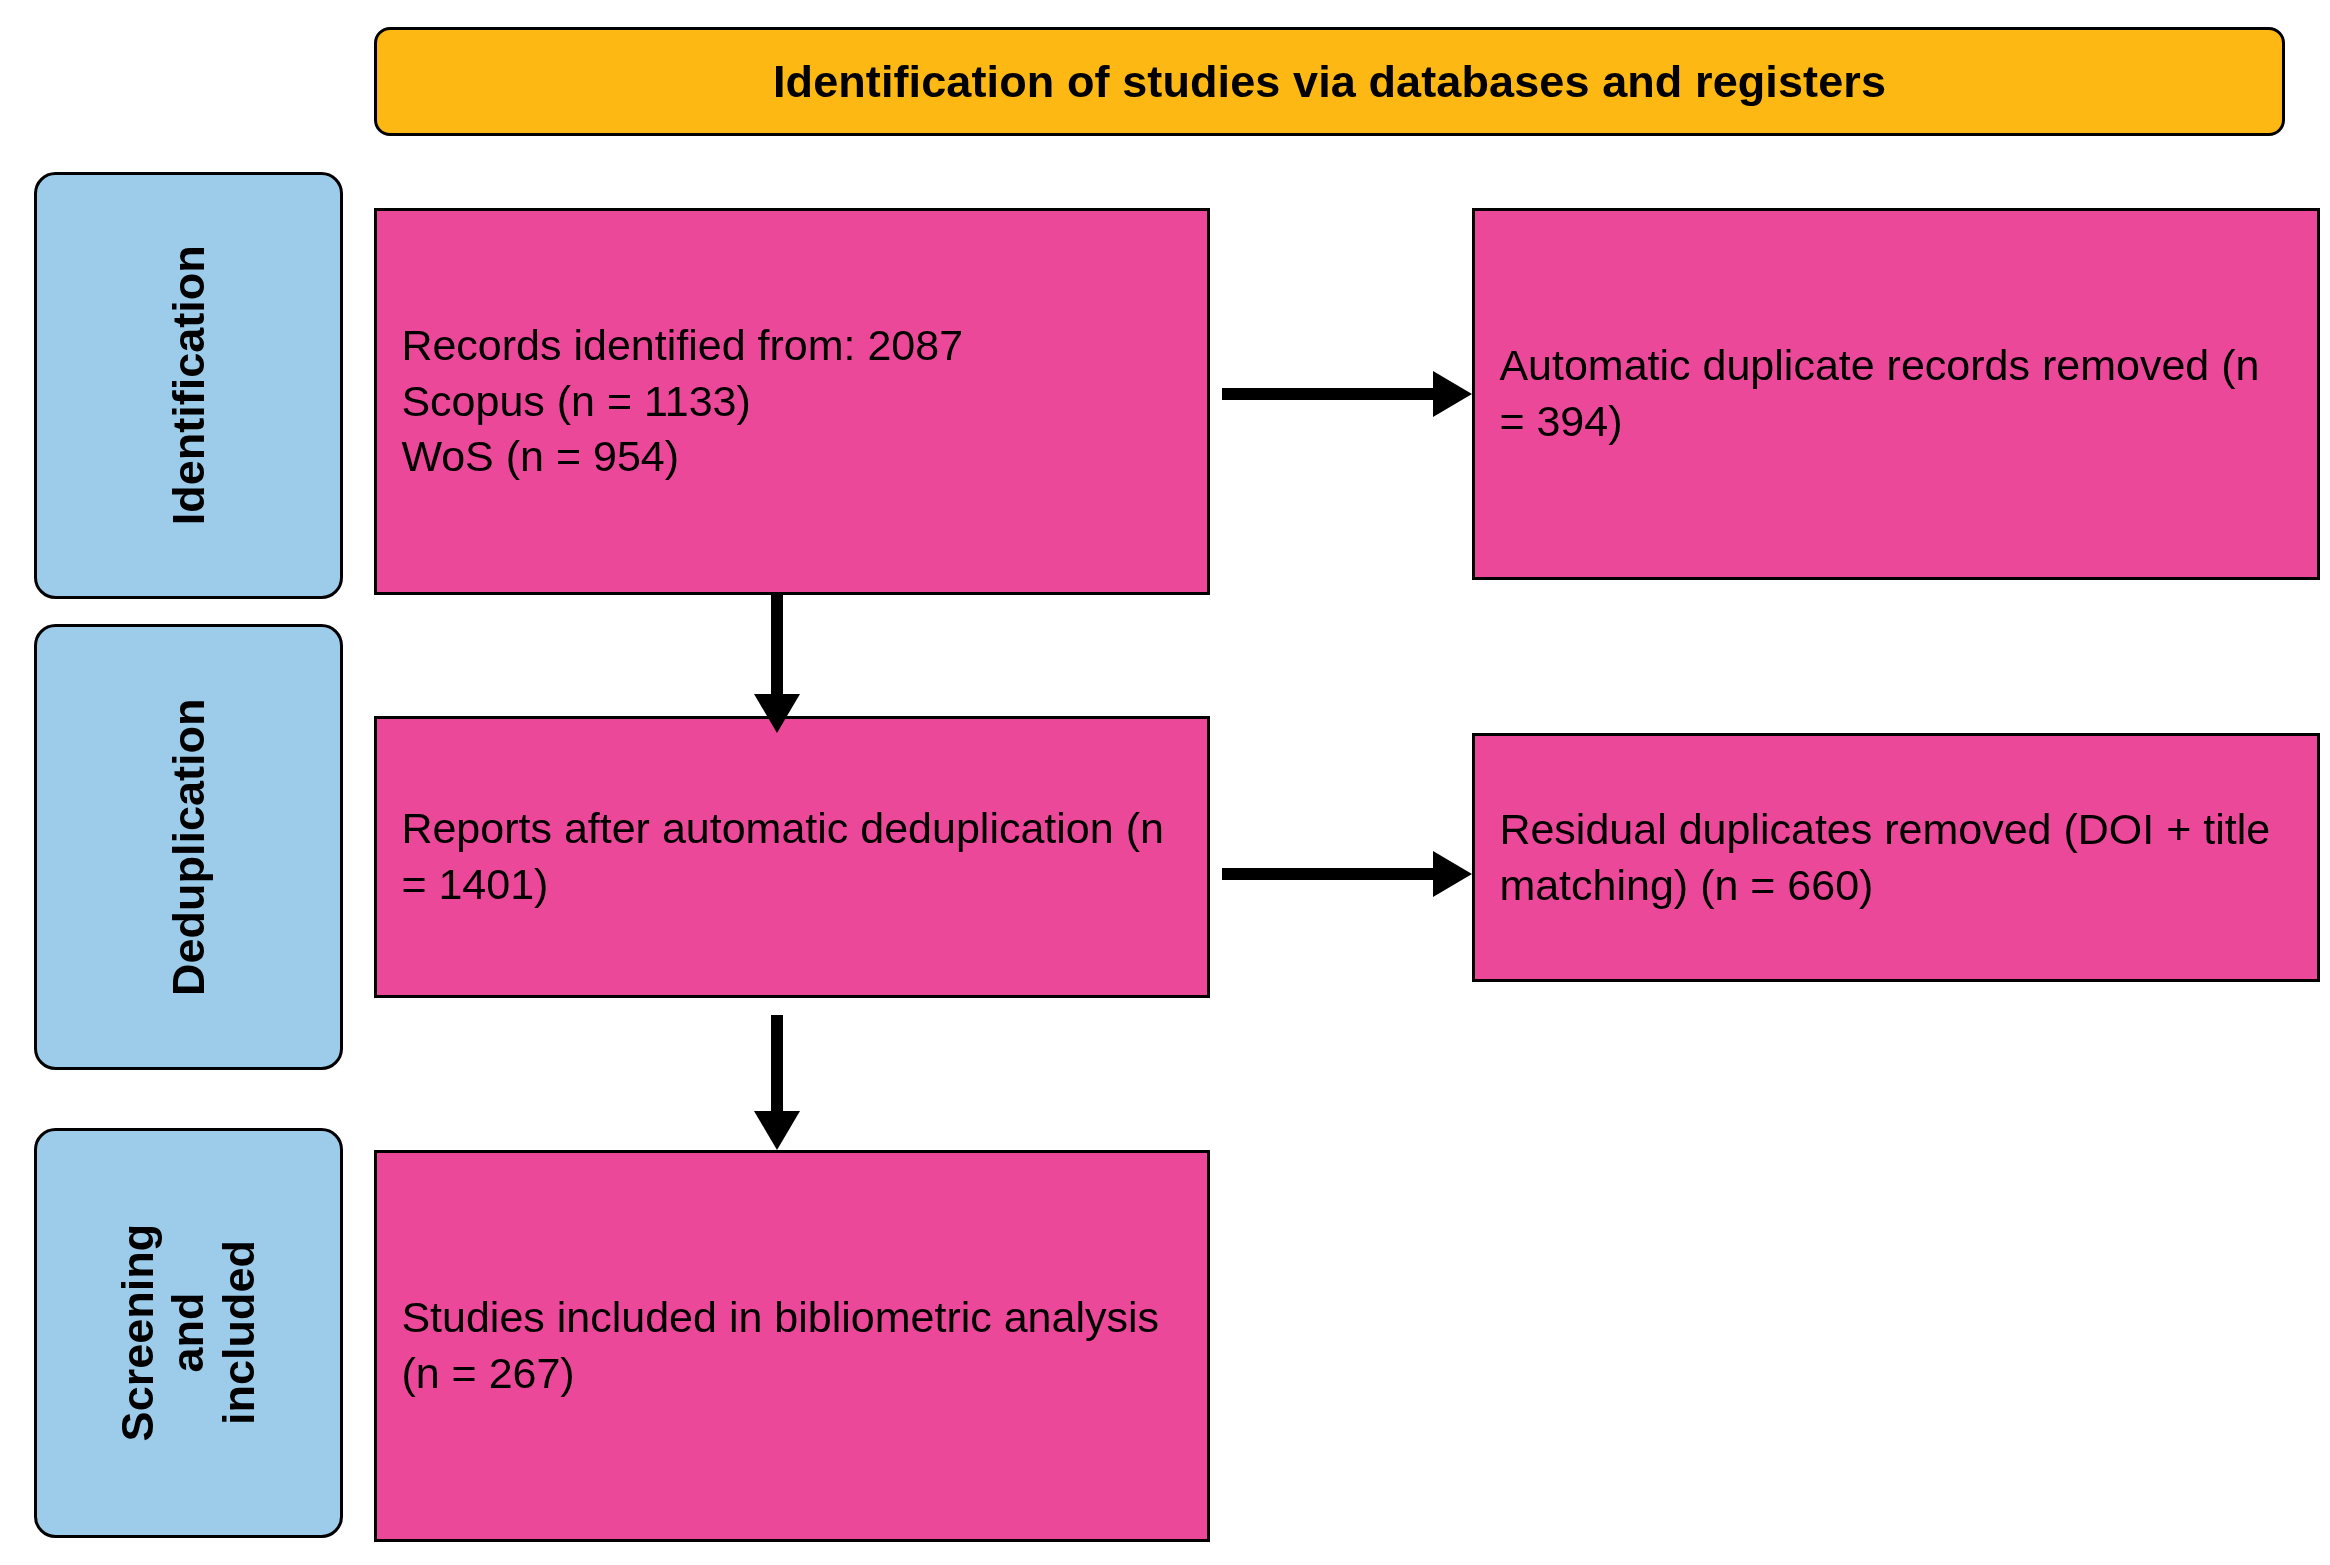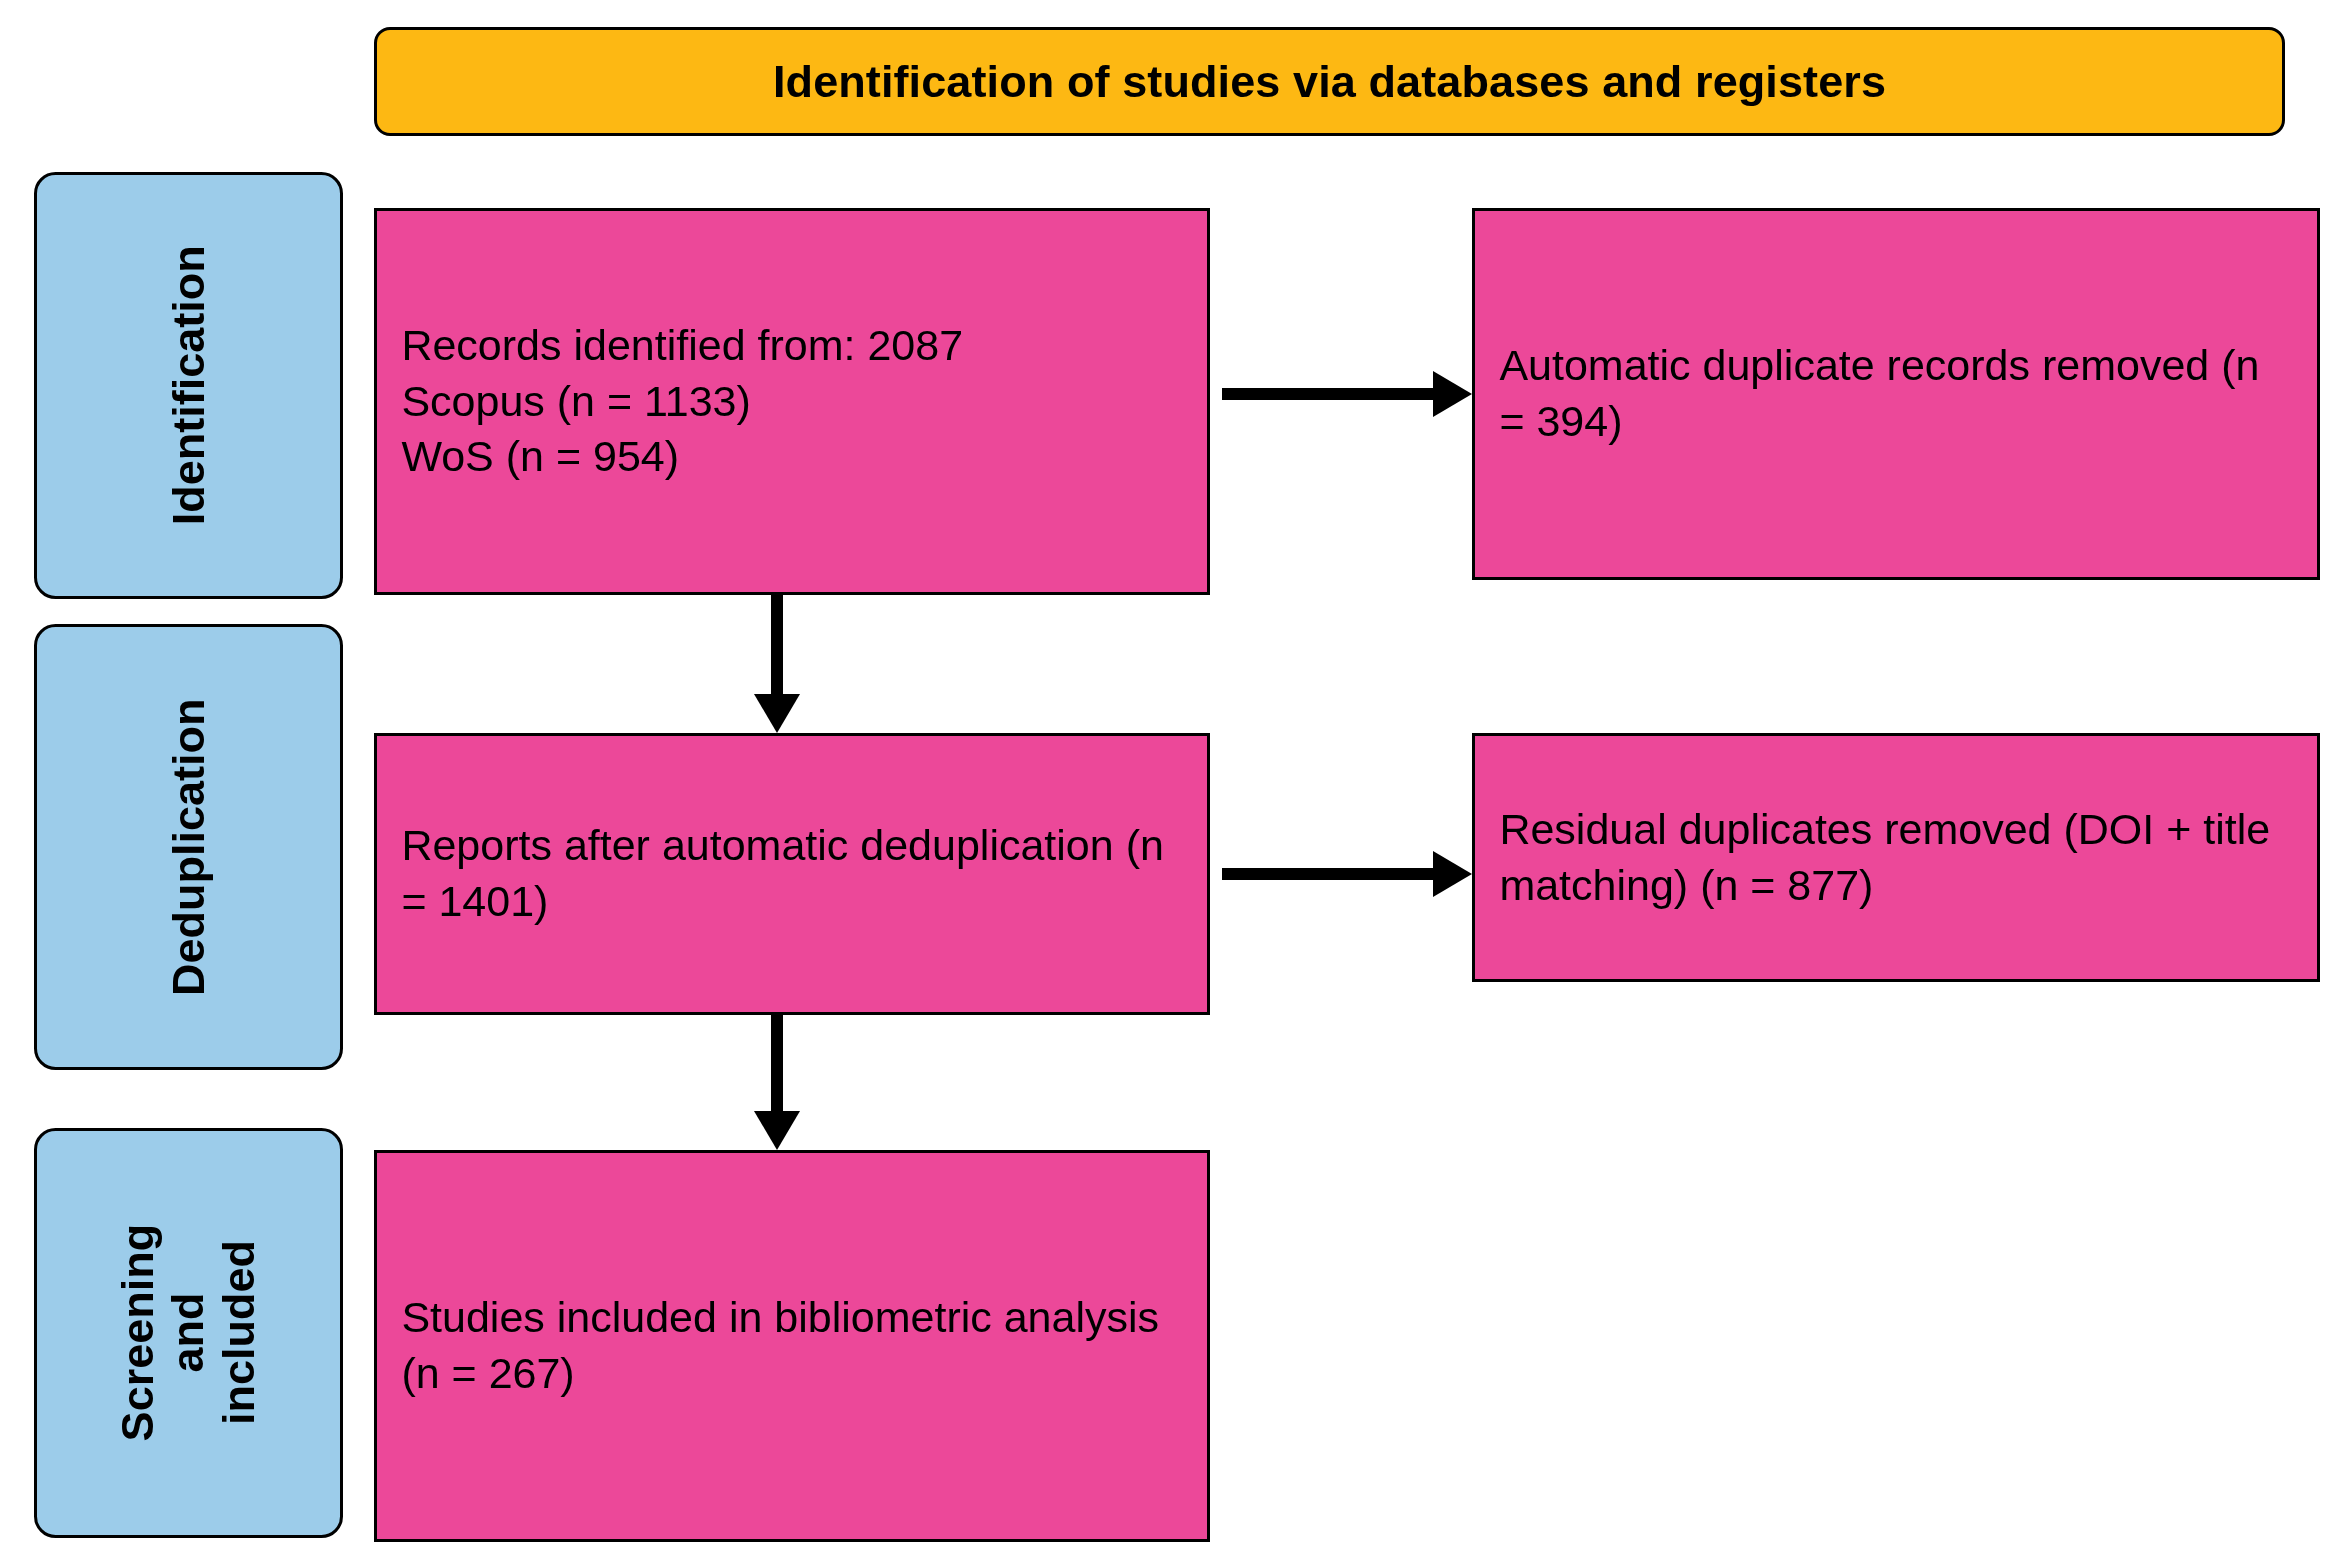--- a/index.html
+++ b/index.html
@@ -84,21 +84,21 @@
   .box-text {
     font-size: 43px;
     line-height: 1.30;
     padding: 0 24.4px;
     color: #000000;
     white-space: pre-line;
   }
 
   #box-identified   { left: 374px;  top: 208px;  width: 836px; height: 387px; }
   #box-auto-dup     { left: 1472px; top: 208px;  width: 848px; height: 372px; }
-  #box-dedup        { left: 374px;  top: 733px; width: 836px; height: 282px; justify-content: center; }
+  #box-dedup        { left: 374px;  top: 716px; width: 836px; height: 282px; justify-content: center; }
   #box-residual-dup { left: 1472px; top: 733px; width: 848px; height: 249px; }
   #box-included     { left: 374px;  top: 1150px; width: 836px; height: 392px; }
 
   
   .arrow-h {
     position: absolute;
     height: 0;
   }
   .arrow-h .shaft {
     position: absolute;
@@ -185,21 +185,21 @@
 
   <div class="box" id="box-auto-dup">
     <div class="box-text">Automatic duplicate records removed (n = 394)</div>
   </div>
 
   <div class="box" id="box-dedup">
     <div class="box-text">Reports after automatic deduplication (n = 1401)</div>
   </div>
 
   <div class="box" id="box-residual-dup">
-    <div class="box-text">Residual duplicates removed (DOI + title matching) (n = 877)</div>
+    <div class="box-text">Residual duplicates removed (DOI + title matching) (n = 660)</div>
   </div>
 
   <div class="box" id="box-included">
     <div class="box-text">Studies included in bibliometric analysis (n = 267)</div>
   </div>
 
   <div class="arrow-h" id="arrow-id-to-autodup">
     <div class="shaft"></div>
     <div class="head"></div>
   </div>

